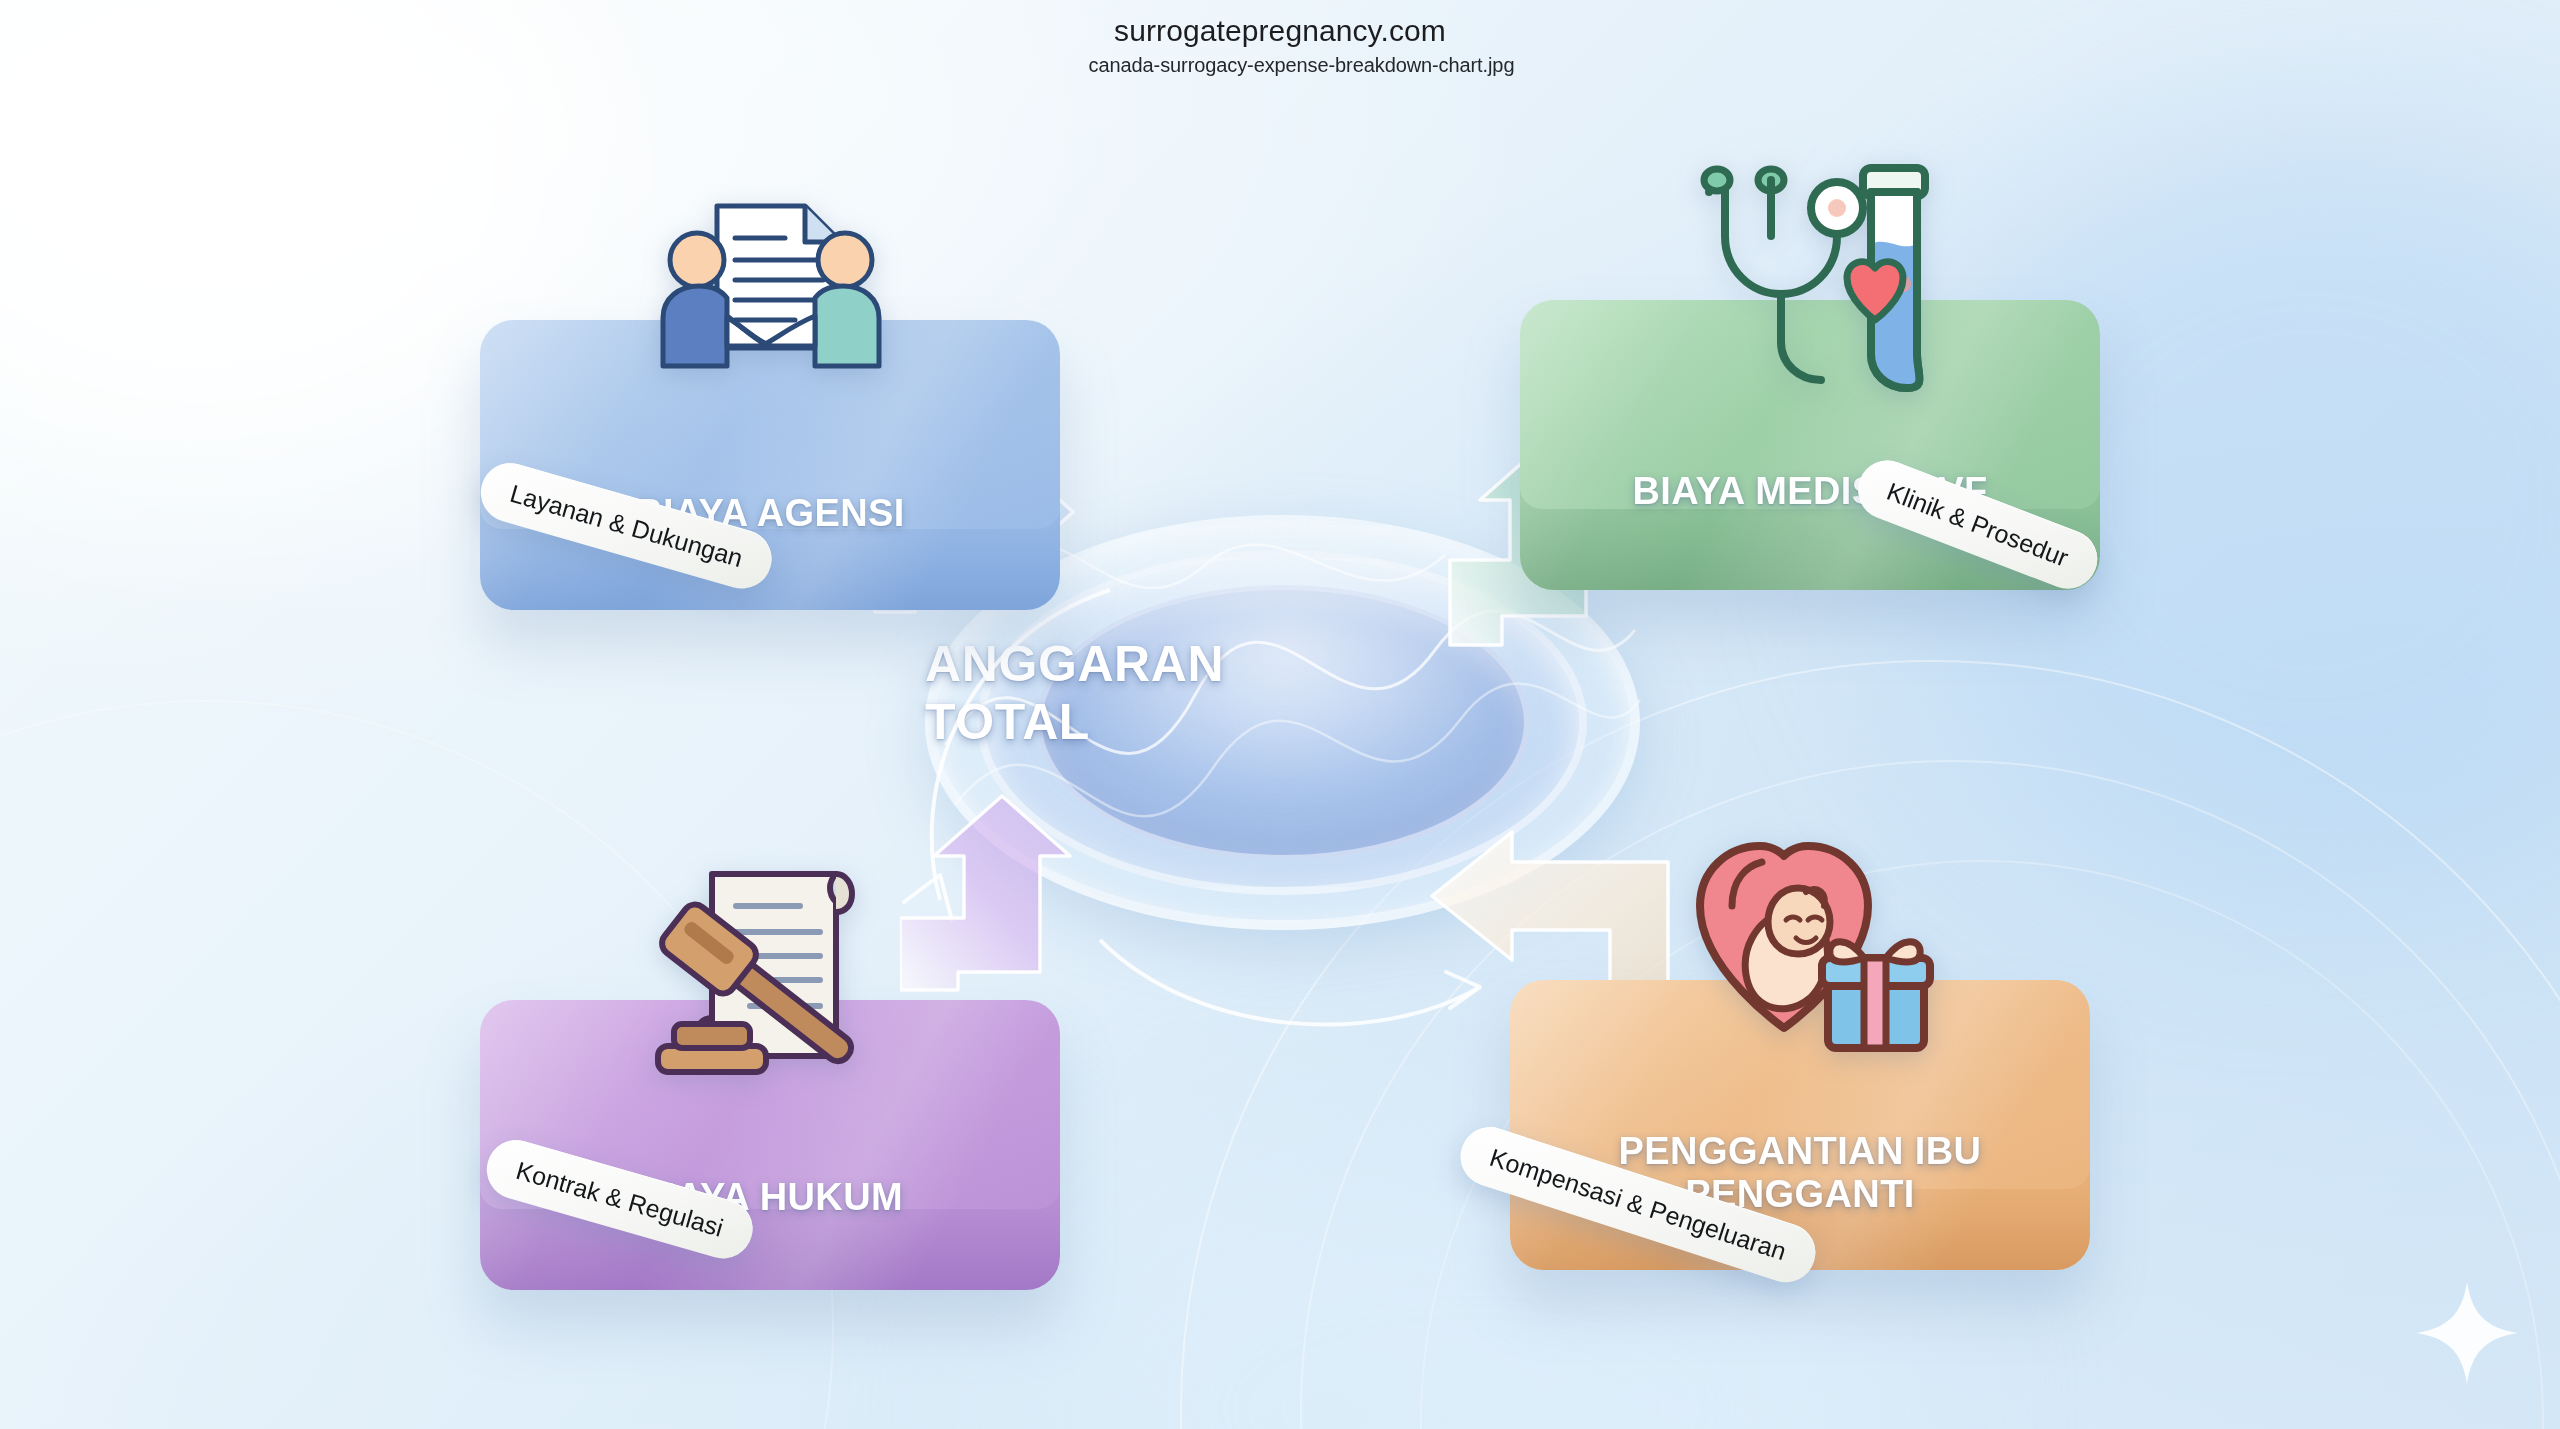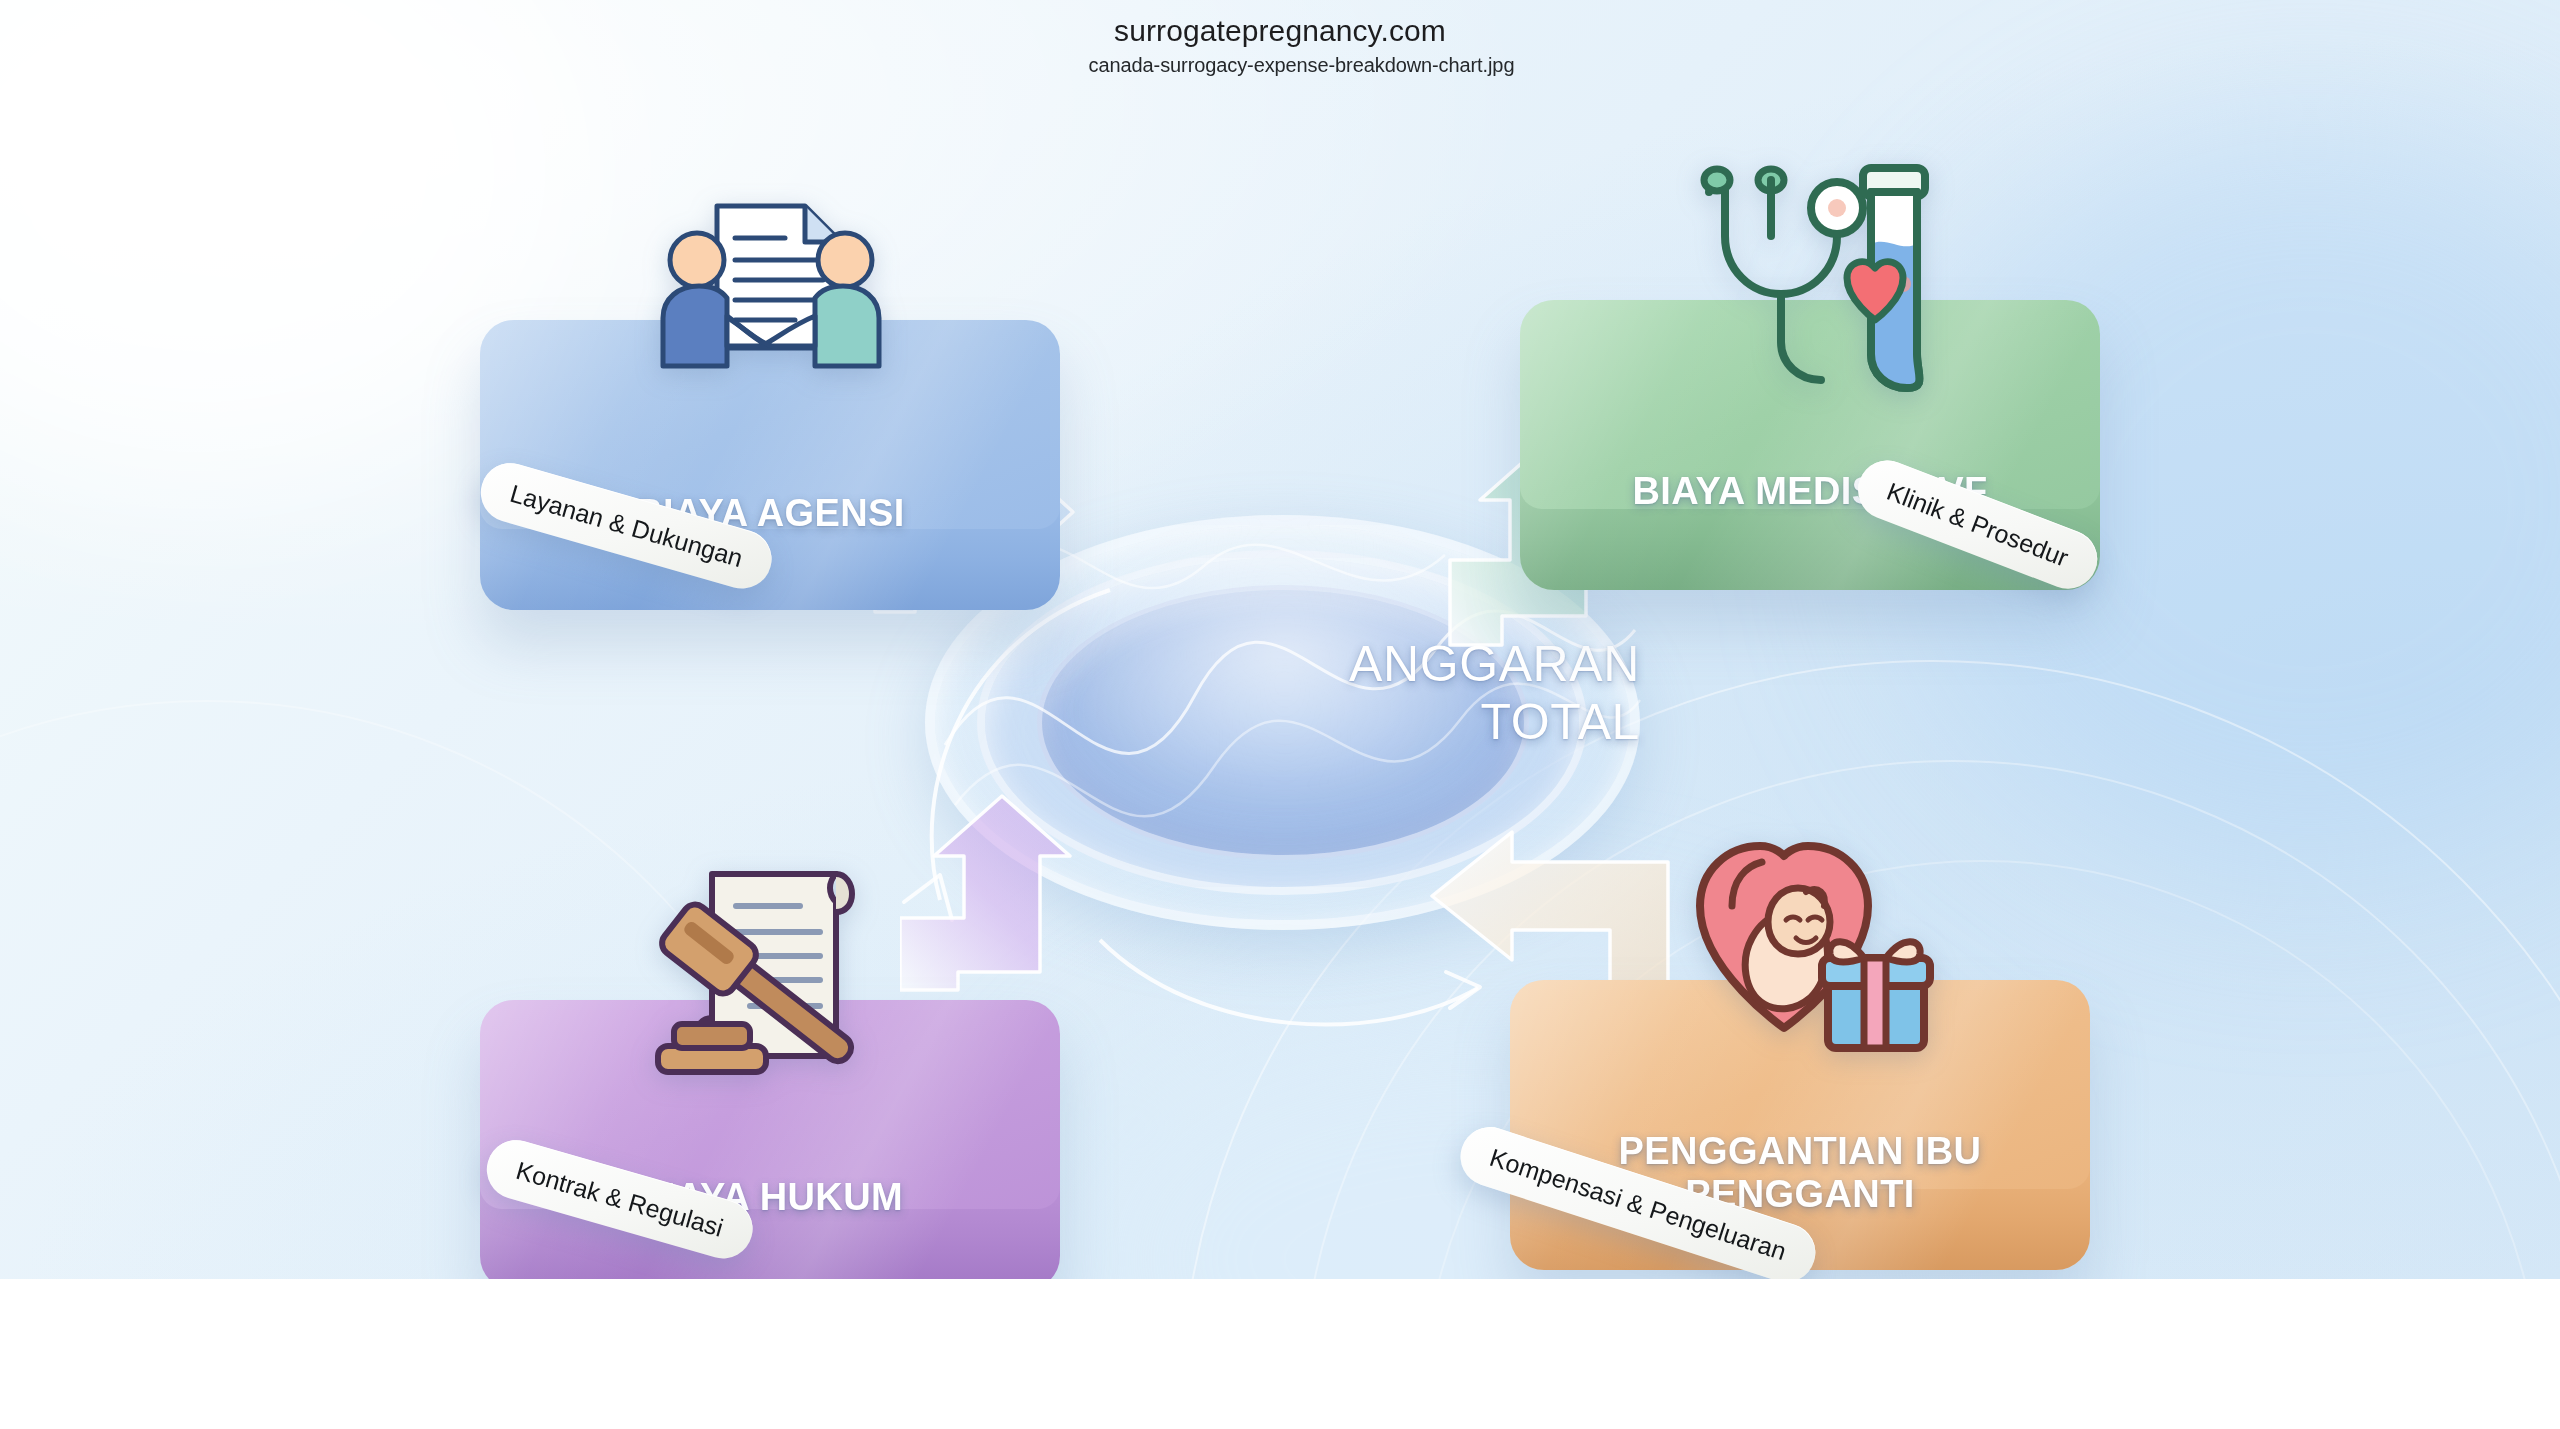--- a/index.html
+++ b/index.html
@@ -3,21 +3,21 @@
 <meta charset="utf-8">
 <style>
   html, body {
     margin: 0;
     padding: 0;
     background: #ffffff;
   }
   #stage {
     position: relative;
     width: 2560px;
-    height: 1279px;
+    height: 1429px;
     overflow: hidden;
     font-family: "Liberation Sans", sans-serif;
     background:
       radial-gradient(ellipse 80% 70% at 12% 8%, rgba(255,255,255,0.95) 0%, rgba(255,255,255,0) 60%),
       radial-gradient(ellipse 90% 80% at 95% 55%, rgba(197,223,245,0.85) 0%, rgba(197,223,245,0) 65%),
       radial-gradient(ellipse 70% 60% at 50% 100%, rgba(214,234,248,0.75) 0%, rgba(214,234,248,0) 70%),
       linear-gradient(135deg, #f4fbfb 0%, #eaf4fb 30%, #e0eef9 62%, #d6e8f7 100%);
   }
 
   
@@ -100,24 +100,24 @@
   .hub-glow {
     position: absolute;
     left: 120px; top: 60px; width: 480px; height: 300px;
     border-radius: 50%;
     background: radial-gradient(ellipse at 50% 50%, rgba(255,255,255,0.65) 0%, rgba(255,255,255,0) 70%);
     filter: blur(14px);
   }
   .hub-label {
     position: absolute;
     left: 0; right: 0; top: 190px;
-    text-align: right;
+    text-align: left;
     color: #ffffff;
     font-size: 50px;
-    font-weight: normal;
+    font-weight: bold;
     line-height: 1.16;
     letter-spacing: 0.6px;
     text-shadow: 0 3px 9px rgba(70,100,150,0.45), 0 1px 2px rgba(80,110,160,0.35);
     z-index: 3;
   }
   .hub-wave {
     position: absolute;
     left: -10px; top: 0;
     width: 735px; height: 560px;
     pointer-events: none;

